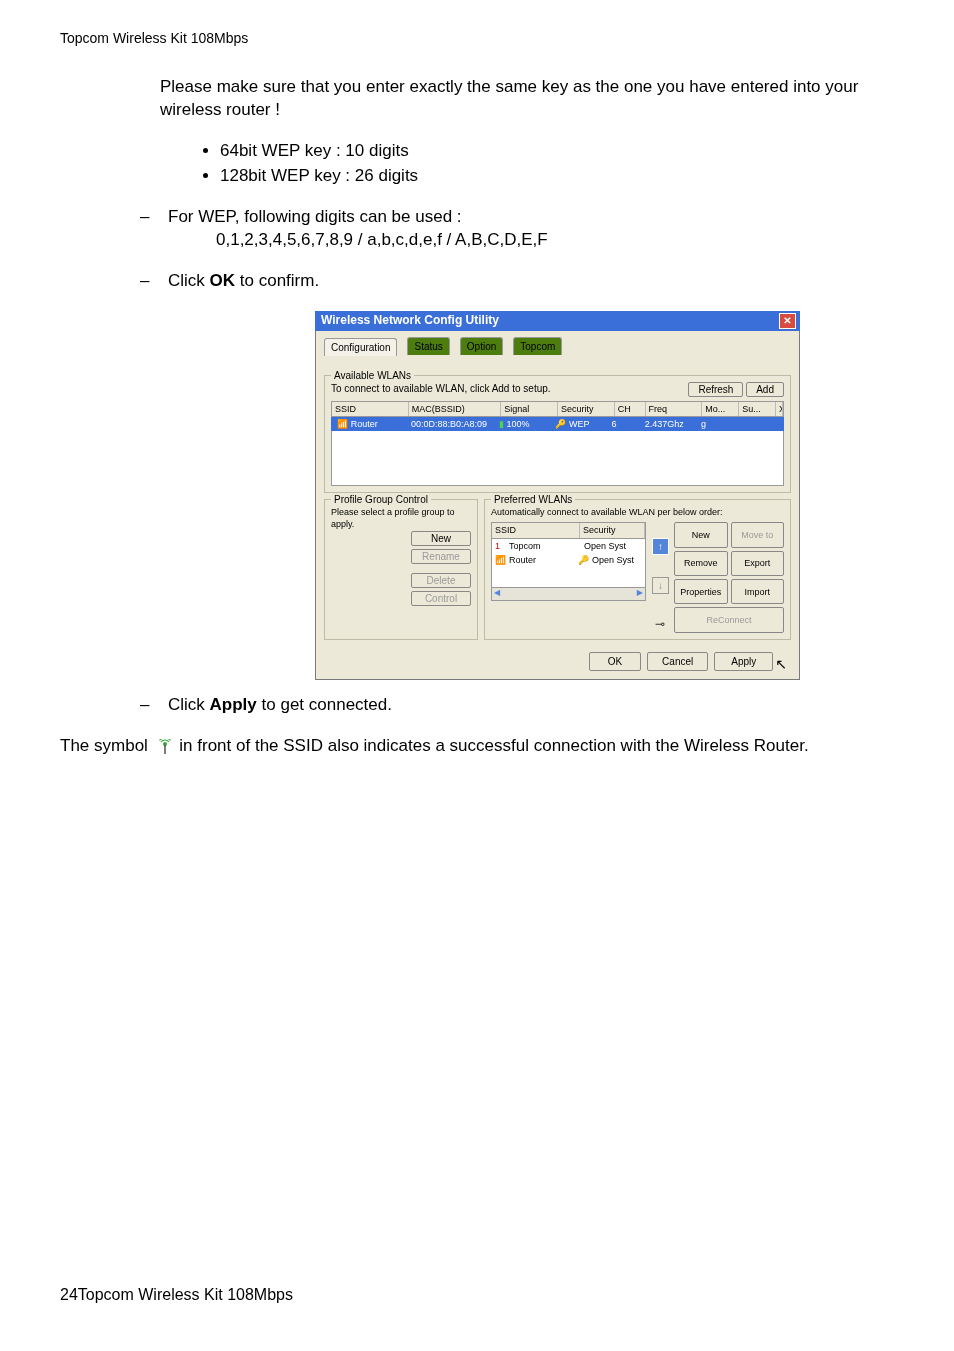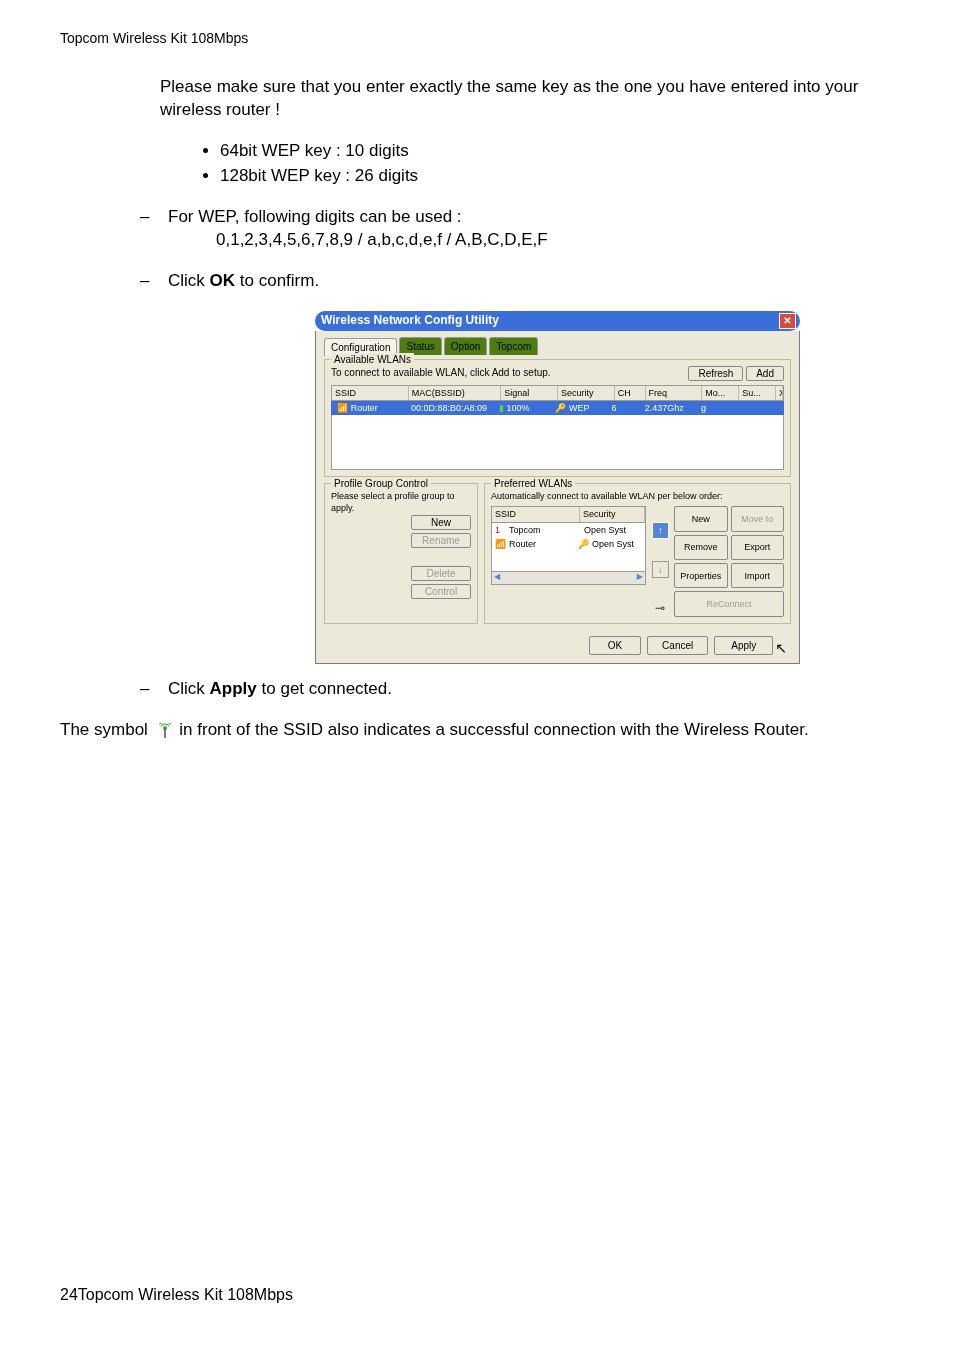--- a/index.html
+++ b/index.html
@@ -57,42 +57,41 @@
   .titlebar {
     background: #3a6ed8;
     color: #fff;
     display: flex;
     justify-content: space-between;
     align-items: center;
     font-size: 12px;
     font-weight: bold;
     height: 20px;
     padding: 0 4px 0 6px;
-    border-radius: 10px;
   }
   .closebox {
     width: 15px; height: 14px;
     background: #d84c3f;
     color: #fff;
     font-size: 10px;
     display:flex; align-items:center; justify-content:center;
     border: 1px solid #fff;
   }
   .dlg-body {
     background: #ece9d8;
     border: 1px solid #7a7a7a;
     border-top: none;
     padding: 6px 8px 8px 8px;
     font-size: 10px;
     color: #000;
   }
   .tabs {
     display: flex;
-    gap: 2px;
-    margin-bottom: 4px;
+    gap: 10px;
+    margin-bottom: 20px;
   }
   .tab {
     font-size: 10px;
     padding: 2px 6px;
     background: #4d7c0f;
     border: 1px solid #999;
     border-bottom: none;
     border-radius: 3px 3px 0 0;
   }
   .tab.active {
@@ -343,21 +342,21 @@
 
         <div class="lower-flex">
           <div class="fieldset pgc-col">
             <div class="fs-label">Profile Group Control</div>
             <div style="font-size:9px; margin-bottom:0;">Please select a profile group to apply.</div>
             <div style="display:flex; gap:4px;">
               <div style="flex:1;"></div>
               <div style="width:60px;">
                 <button class="winbtn" style="width:100%;">New</button>
                 <button class="winbtn disabled" style="width:100%; margin-top:3px;">Rename</button>
-                <button class="winbtn disabled" style="width:100%; margin-top:18px;">Delete</button>
+                <button class="winbtn disabled" style="width:100%; margin-top:9px;">Delete</button>
                 <button class="winbtn disabled" style="width:100%; margin-top:3px;">Control</button>
               </div>
             </div>
           </div>
 
           <div class="fieldset pref-col">
             <div class="fs-label">Preferred WLANs</div>
             <div style="font-size:9px; margin-bottom:4px;">Automatically connect to available WLAN per below order:</div>
             <div class="pref-inner">
               <div class="pref-list">

